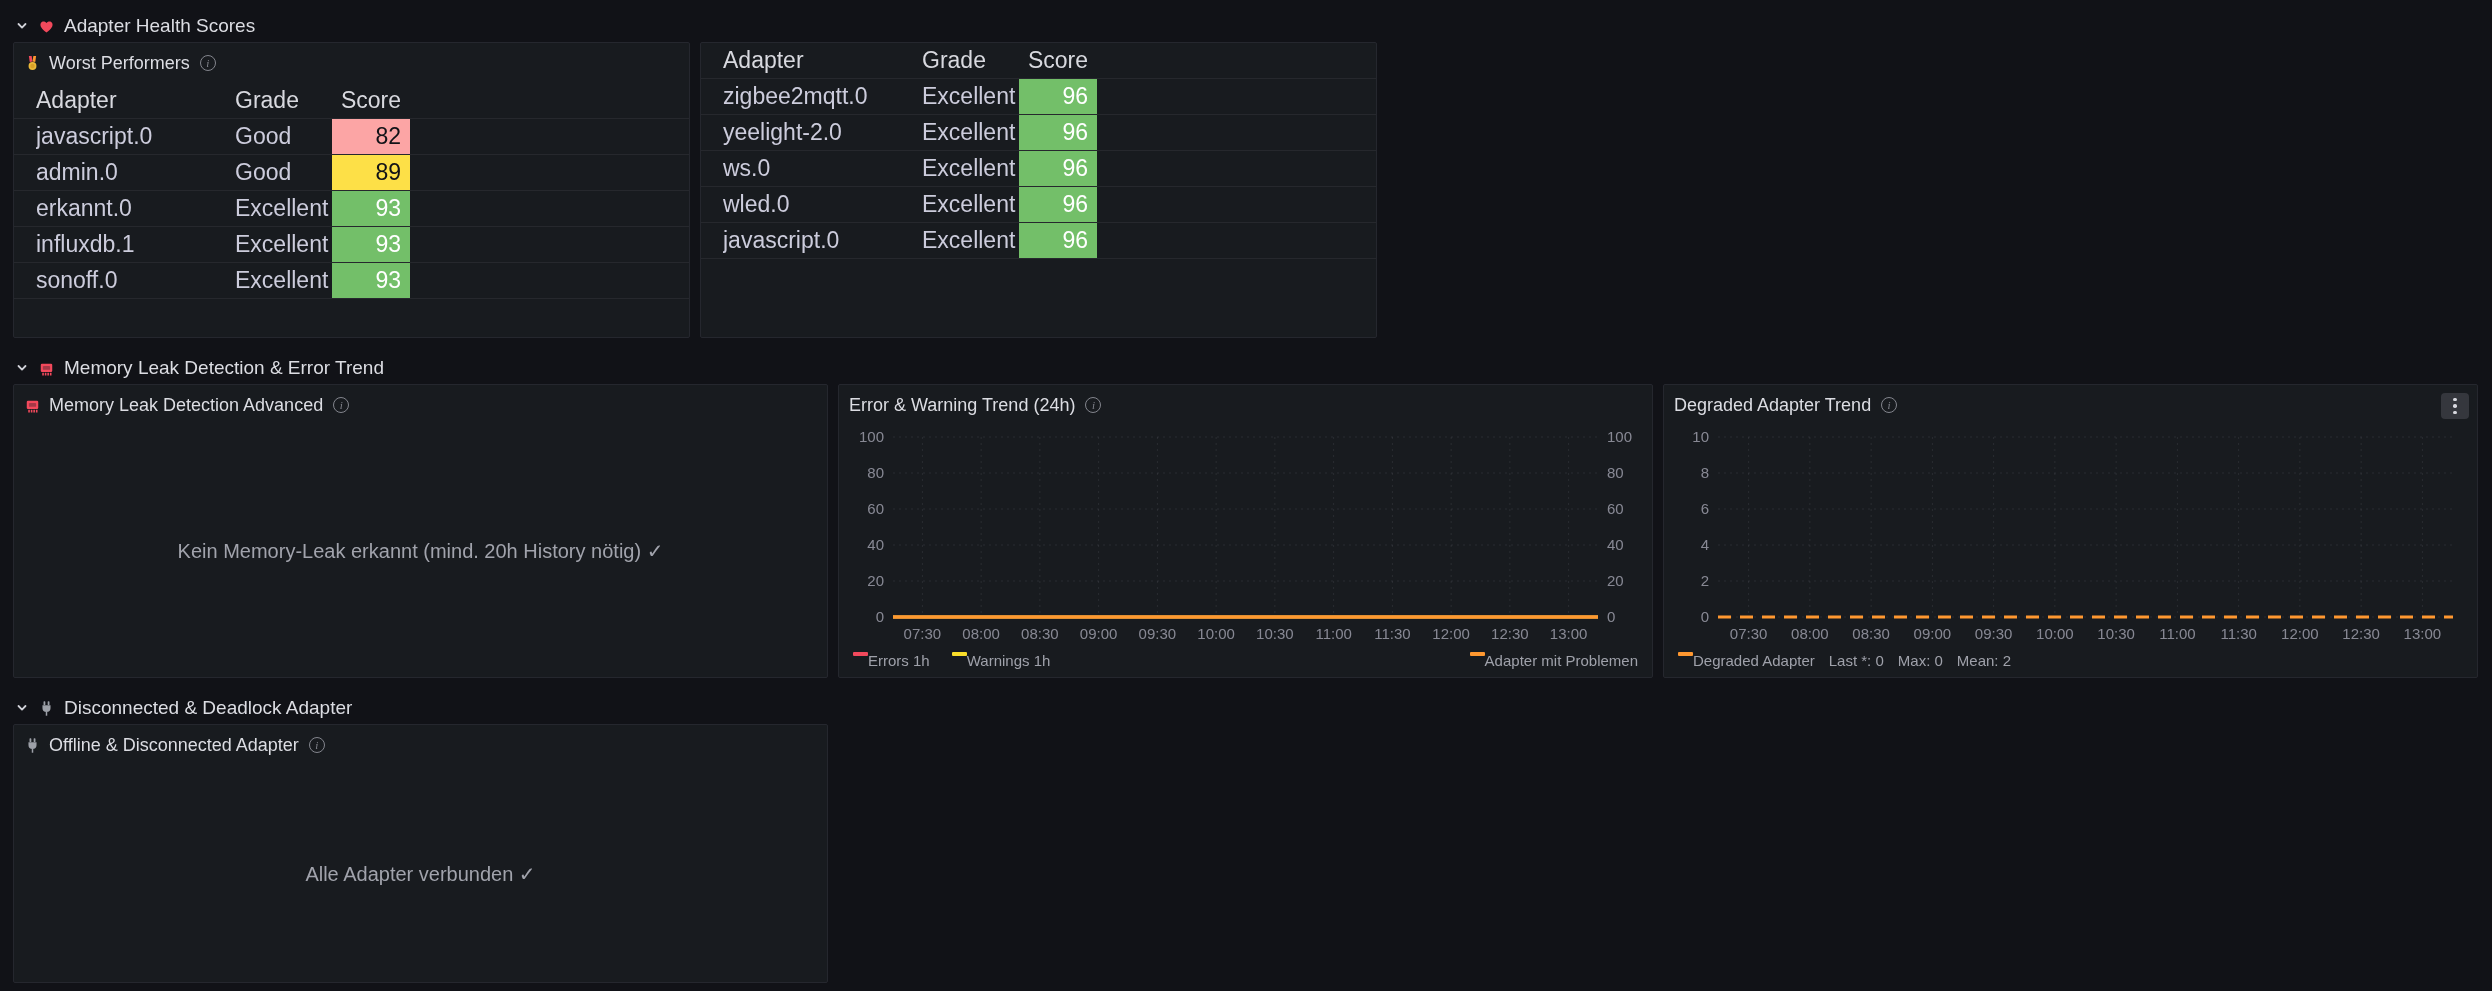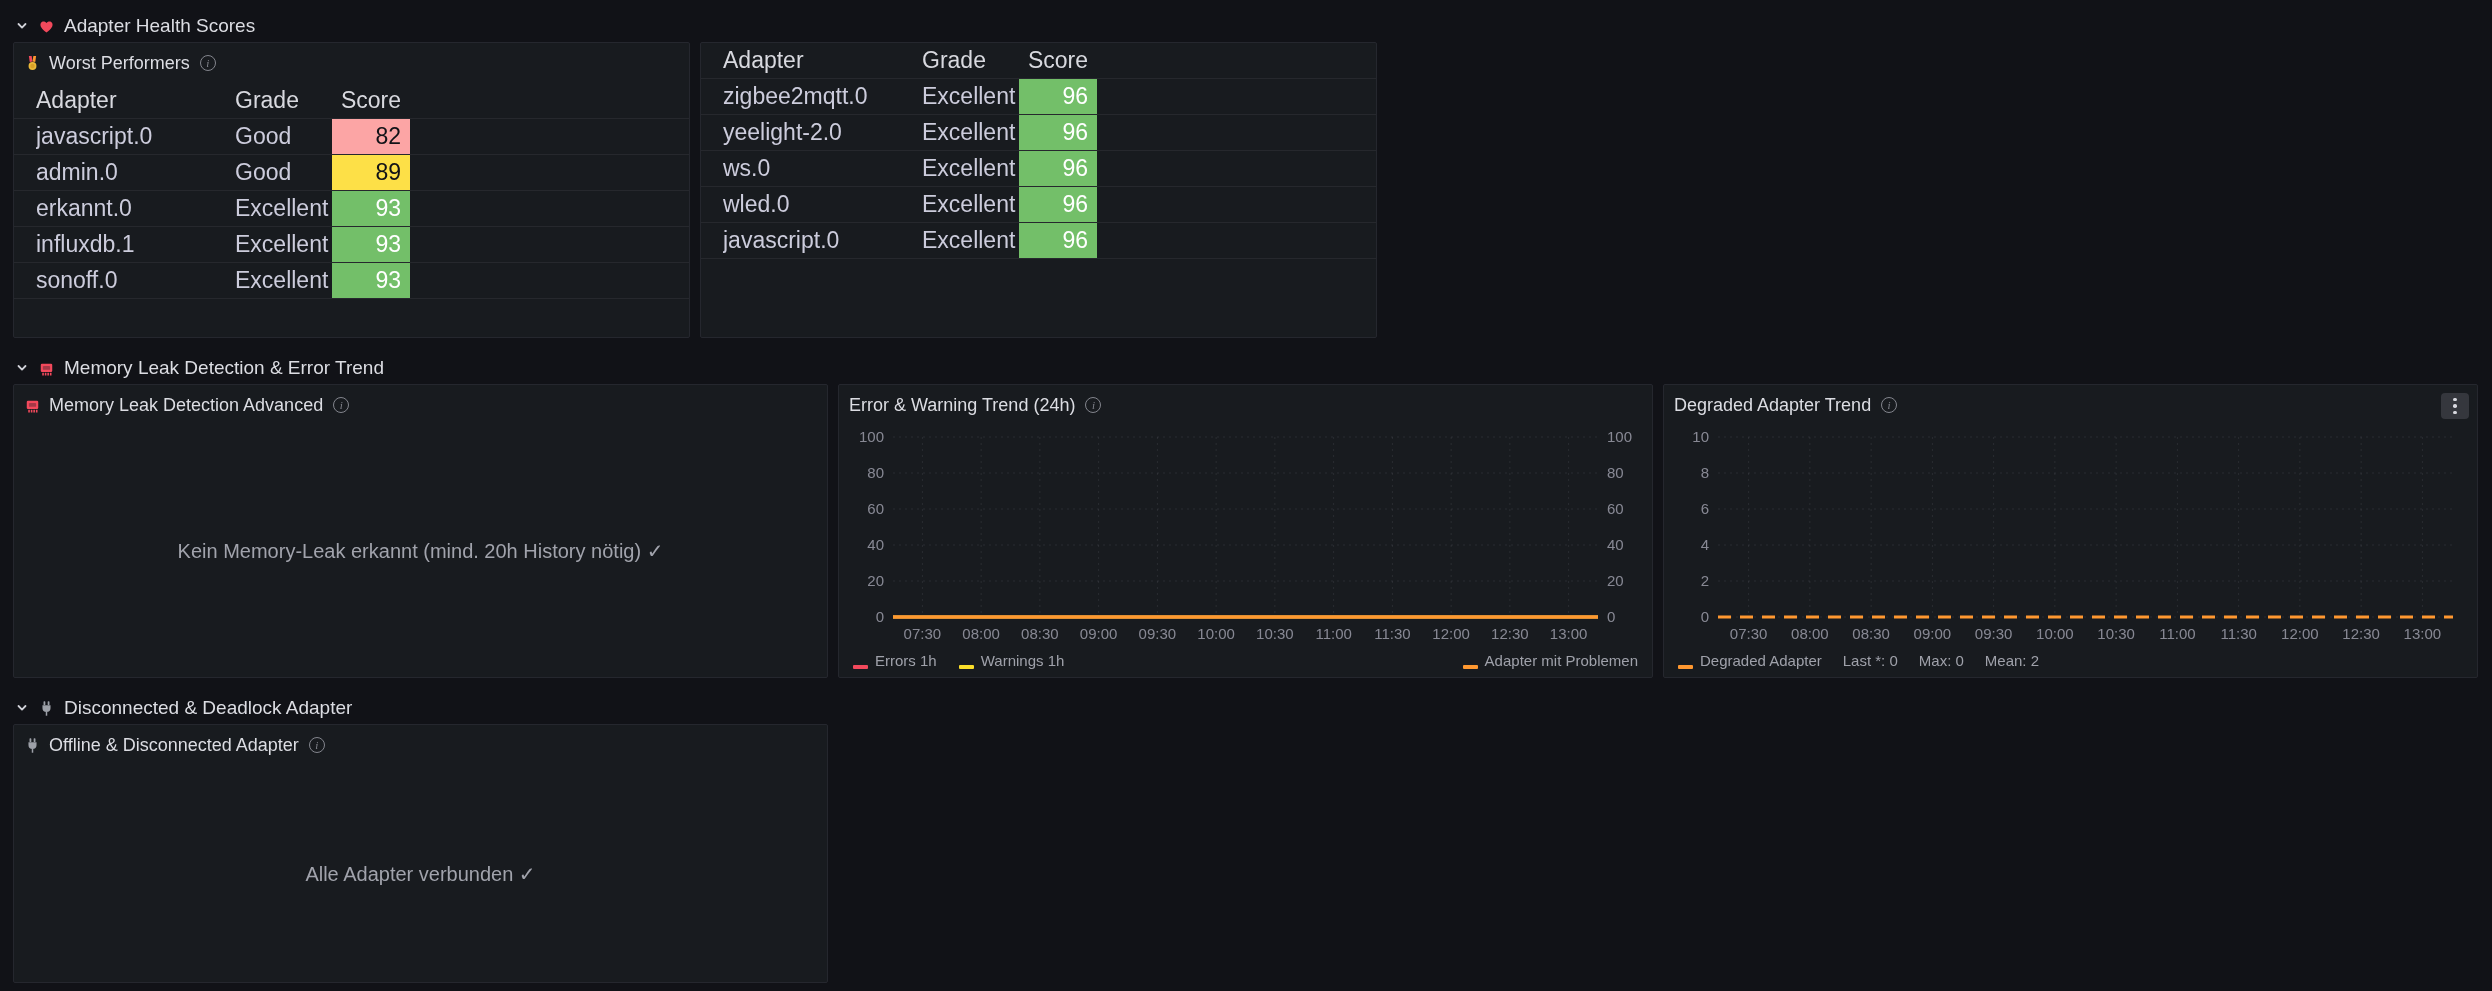--- a/index.html
+++ b/index.html
@@ -23,21 +23,21 @@
   .t-row{display:grid;grid-template-columns:199px 97px 78px 1fr;height:36px;border-bottom:1px solid rgba(204,204,220,0.08);padding-left:22px}
   .t-cell{display:flex;align-items:center;white-space:nowrap;overflow:hidden}
   .t-head .t-cell{color:#d8d9df;font-weight:500;cursor:pointer}
   .c2{justify-content:flex-end;padding-right:9px}
   .center-msg{flex:1;display:flex;align-items:center;justify-content:center;font-size:20px;color:#a1a3ac}
   .chart-wrap{flex:1;display:flex;flex-direction:column;padding:0 6px 4px;min-height:0}
   .chart-canvas{flex:1;min-height:0}
   svg .tick{fill:rgba(204,204,220,0.62);font-size:15px;font-family:"Liberation Sans",sans-serif}
   .legend{display:flex;justify-content:space-between;align-items:center;min-height:26px;padding:0 8px;flex:none}
   .lgroup{display:flex;gap:22px}
-  .litem{display:inline-flex;align-items:flex-end;gap:7px;font-size:15px;color:#9fa1aa;cursor:pointer;white-space:nowrap}
+  .litem{display:inline-flex;align-items:flex-start;font-size:15px;color:#9fa1aa;cursor:pointer;white-space:nowrap}
   .swatch{width:15px;height:4px;border-radius:1px;flex:none}
   .lstat{margin-left:14px}
   .kebab{position:absolute;top:8px;right:8px;width:28px;height:26px;border-radius:4px;background:rgba(204,204,220,0.16);display:flex;flex-direction:column;align-items:center;justify-content:center;gap:3px;cursor:pointer}
   .kebab i{width:3.5px;height:3.5px;border-radius:50%;background:#d8d9df}
 </style>
 </head>
 <body>
 
 <div class="dashboard">
 

